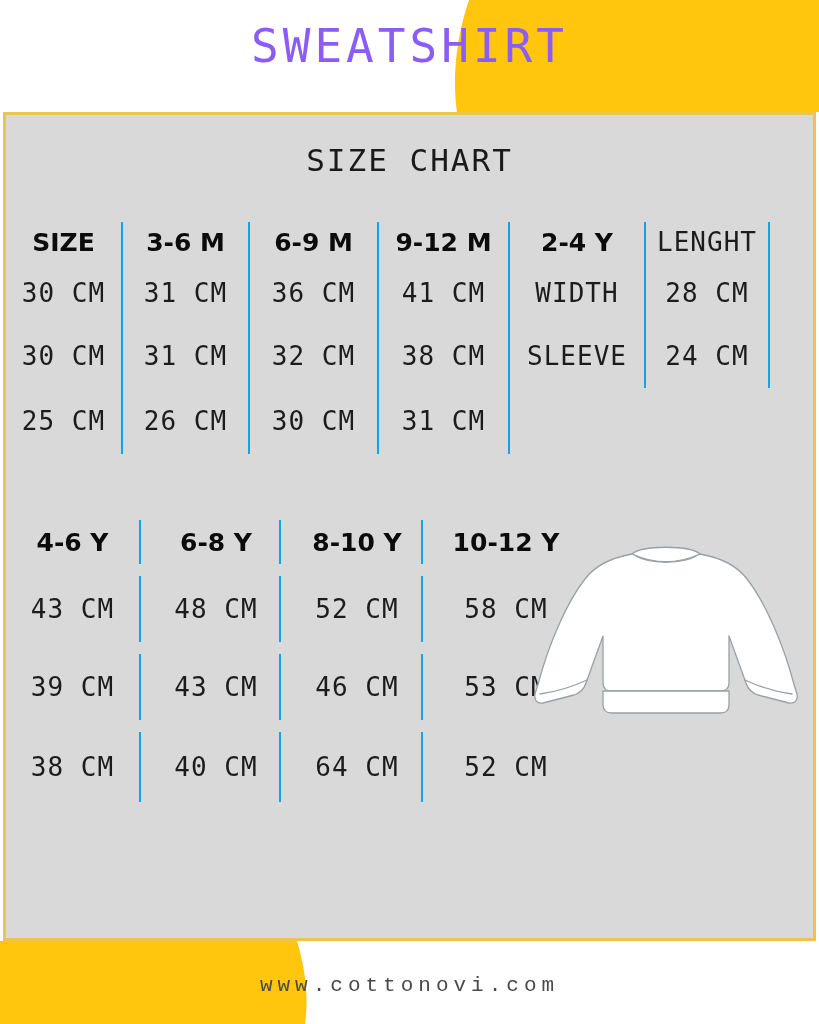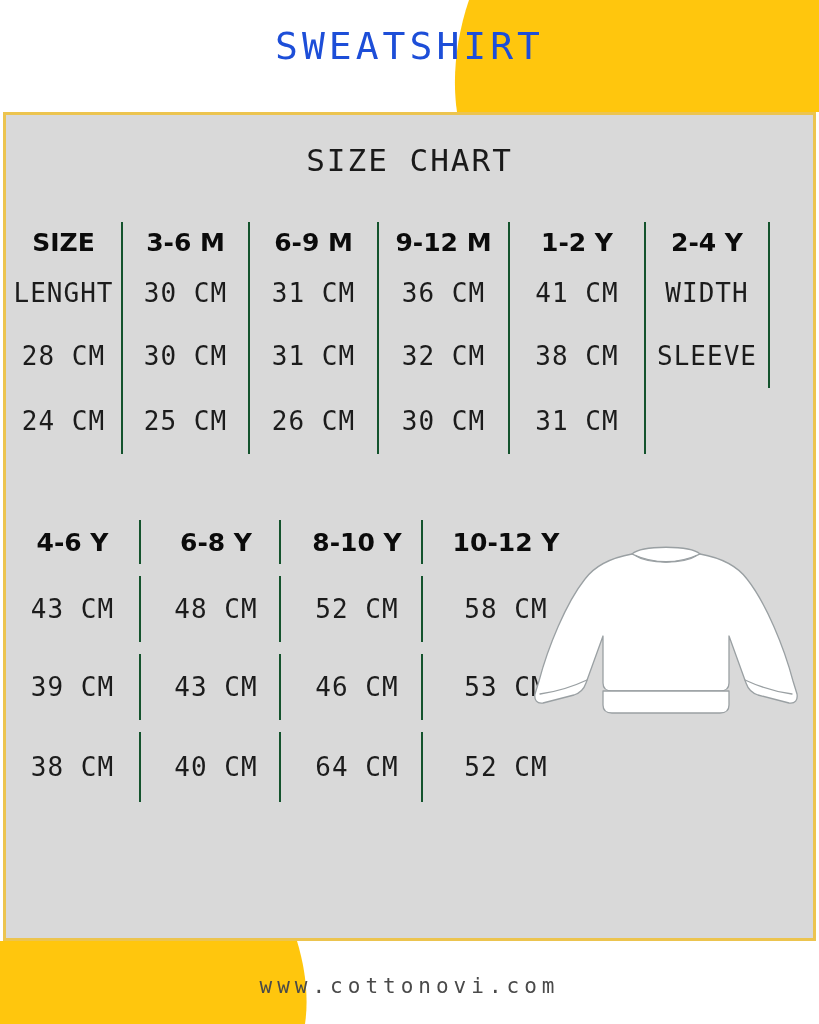--- a/index.html
+++ b/index.html
@@ -3,21 +3,21 @@
 <meta charset="utf-8">
 <style>
   html,body{margin:0;padding:0;background:#ffffff;}
   .page{
     position:relative;width:819px;height:1024px;background:#ffffff;
     overflow:hidden;font-family:"DejaVu Sans Mono",monospace;color:#141414;
   }
   .blob{position:absolute;}
   .page-title{
     position:absolute;top:18px;left:0;width:100%;text-align:center;
-    font-size:38px;line-height:56px;letter-spacing:4px;color:#1d4ed8;
+    font-size:46px;line-height:56px;letter-spacing:4px;color:#8b5cf6;
     font-family:"DejaVu Sans Mono",monospace;font-weight:normal;z-index:2;
   }
   .panel{
     position:absolute;left:3px;top:112px;width:813px;height:829px;
     box-sizing:border-box;background:#d9d9d9;border:3px solid #ecc44f;z-index:1;padding-left:20px;
   }
   .panel-heading{
     position:absolute;top:26px;left:0;width:100%;text-align:center;
     font-size:31px;line-height:38px;letter-spacing:2px;color:#1a1a1a;
   }
@@ -25,25 +25,25 @@
   .t1{left:0;top:107px;grid-template-columns:117px 127px 129px 131px 136px 124px;grid-template-rows:40px 62px 64px 66px;}
   .t2{left:0;top:405px;grid-template-columns:135px 128px 130px 142px;grid-template-rows:44px 66px 66px 70px;gap:12px;}
   .cell{
     display:flex;align-items:center;justify-content:center;
     font-size:26px;letter-spacing:1px;color:#1c1c1c;white-space:nowrap;
   }
   .hdr{
     font-family:"DejaVu Sans",sans-serif;font-weight:bold;
     font-size:25px;letter-spacing:0;color:#0b0b0b;
   }
-  .vr{border-right:2px solid #14532d;}
+  .vr{border-right:2px solid #0ea5e9;}
   .sweatshirt{position:absolute;left:524px;top:426px;}
   .website{
     position:absolute;top:974px;left:0;width:100%;text-align:center;
-    font-size:21px;letter-spacing:5px;color:#4a4a4a;z-index:2;
+    font-size:21px;letter-spacing:5px;color:#4a4a4a;z-index:2;font-family:Liberation Mono, monospace;
   }
 </style>
 </head>
 <body>
 
 <div class="page">
 
   <svg class="blob" style="top:0;right:0" width="370" height="112" viewBox="0 0 370 112" aria-hidden="true">
     <path d="M20,0 C7,38 3,78 8,112 L370,112 L370,0 Z" fill="#FFC60D"></path>
   </svg>
@@ -56,21 +56,20 @@
 
   <div class="panel">
 
     <div class="panel-heading">SIZE CHART</div>
 
     <div class="size-table t1">
       <div class="cell hdr vr">SIZE</div>
       <div class="cell hdr vr">3-6 M</div>
       <div class="cell hdr vr">6-9 M</div>
       <div class="cell hdr vr">9-12 M</div>
-      <div class="cell hdr vr">1-2 Y</div>
       <div class="cell hdr vr">2-4 Y</div>
 
       <div class="cell vr">LENGHT</div>
       <div class="cell vr">30 CM</div>
       <div class="cell vr">31 CM</div>
       <div class="cell vr">36 CM</div>
       <div class="cell vr">41 CM</div>
 
       <div class="cell vr">WIDTH</div>
       <div class="cell vr">28 CM</div>

